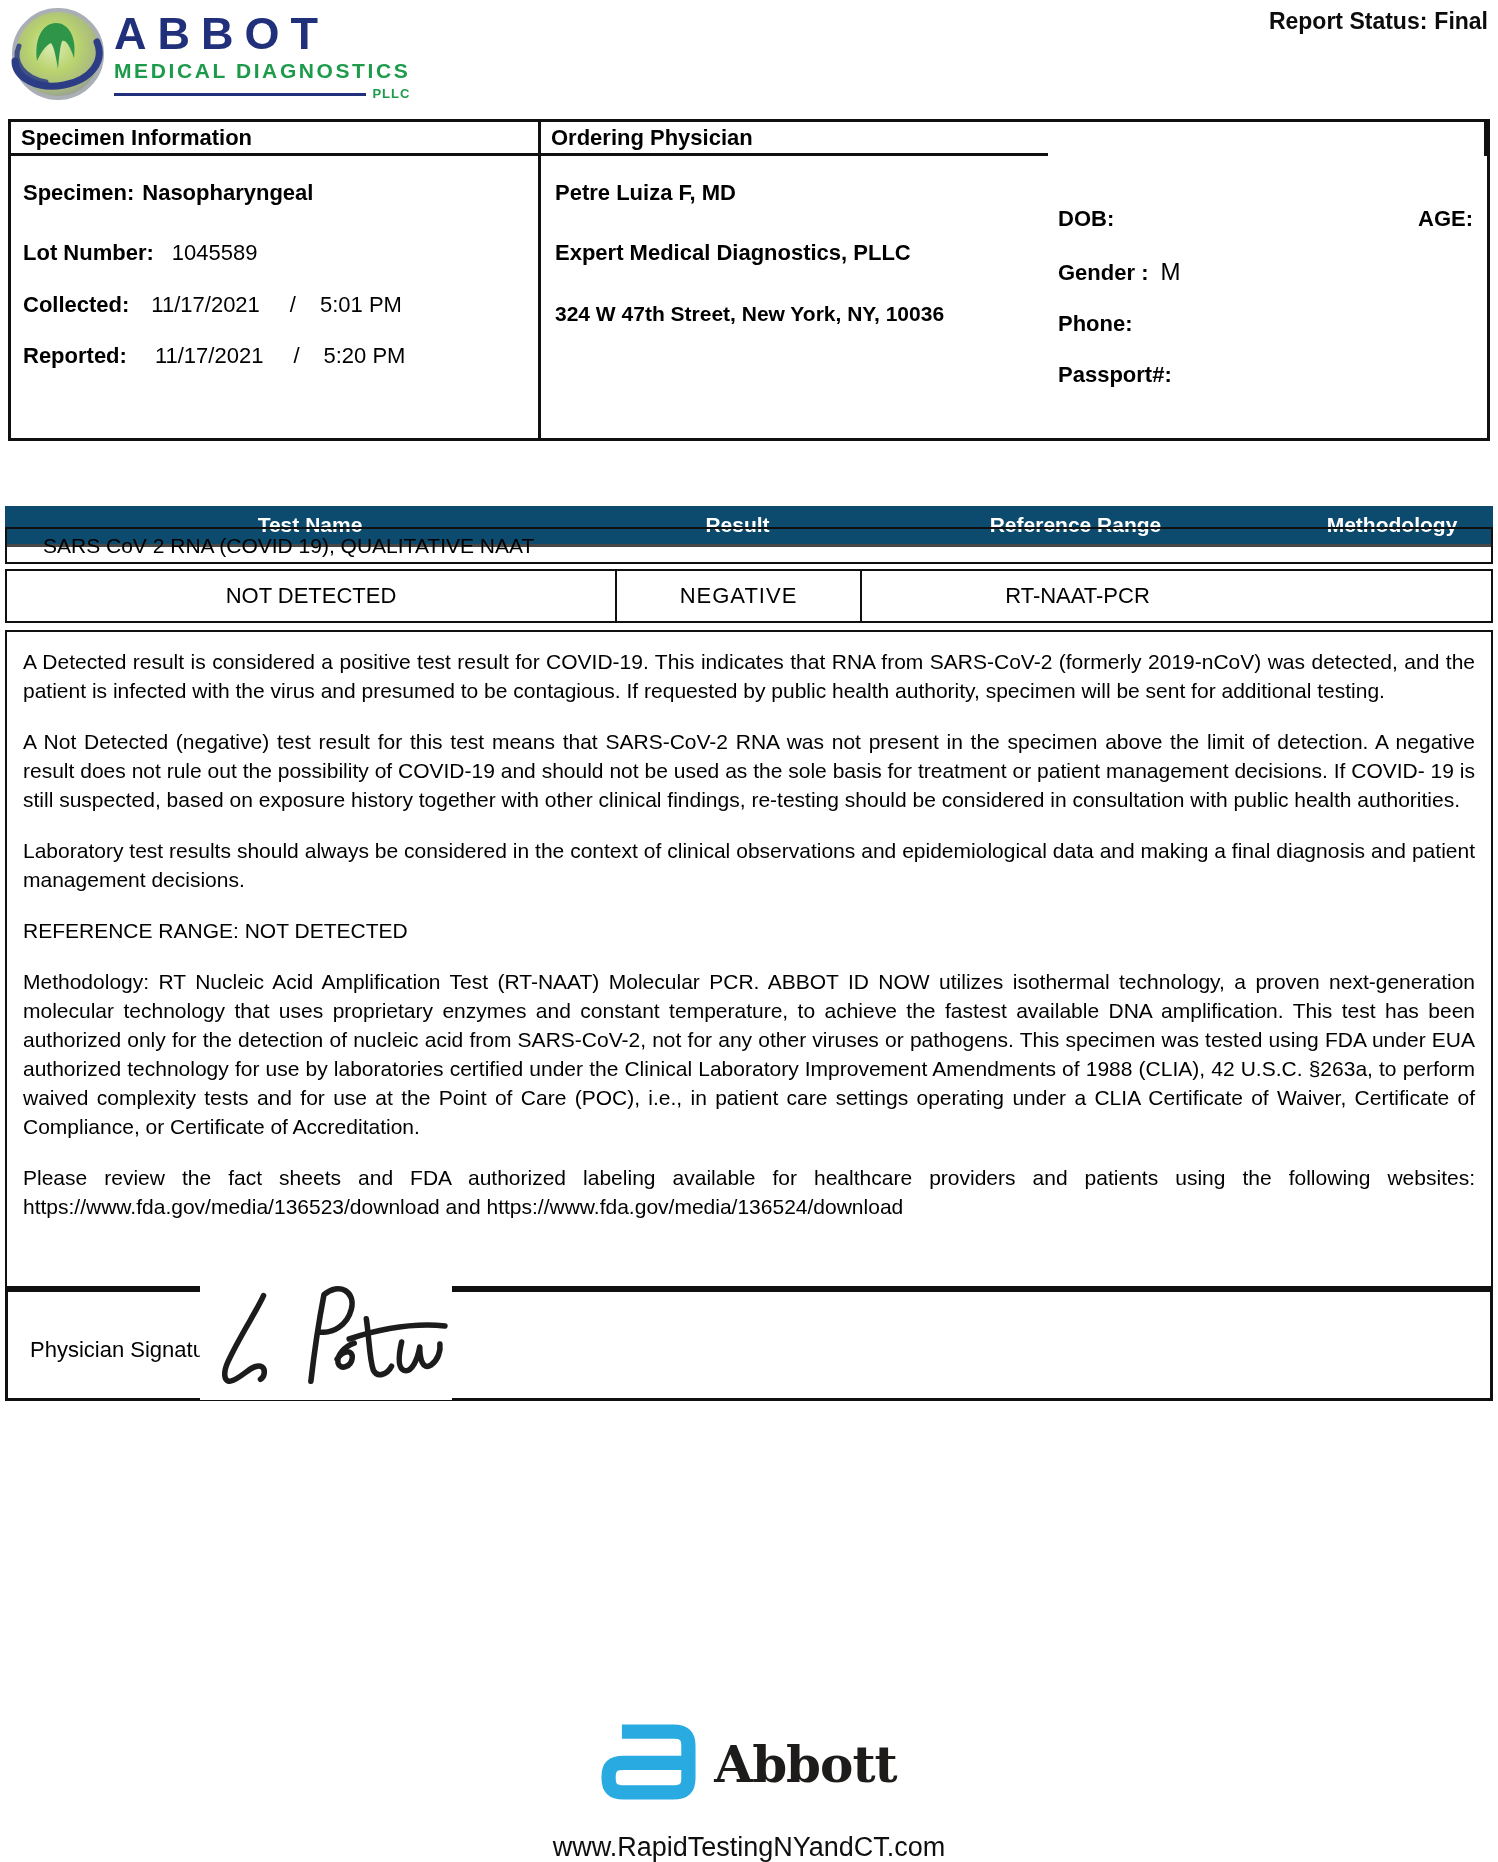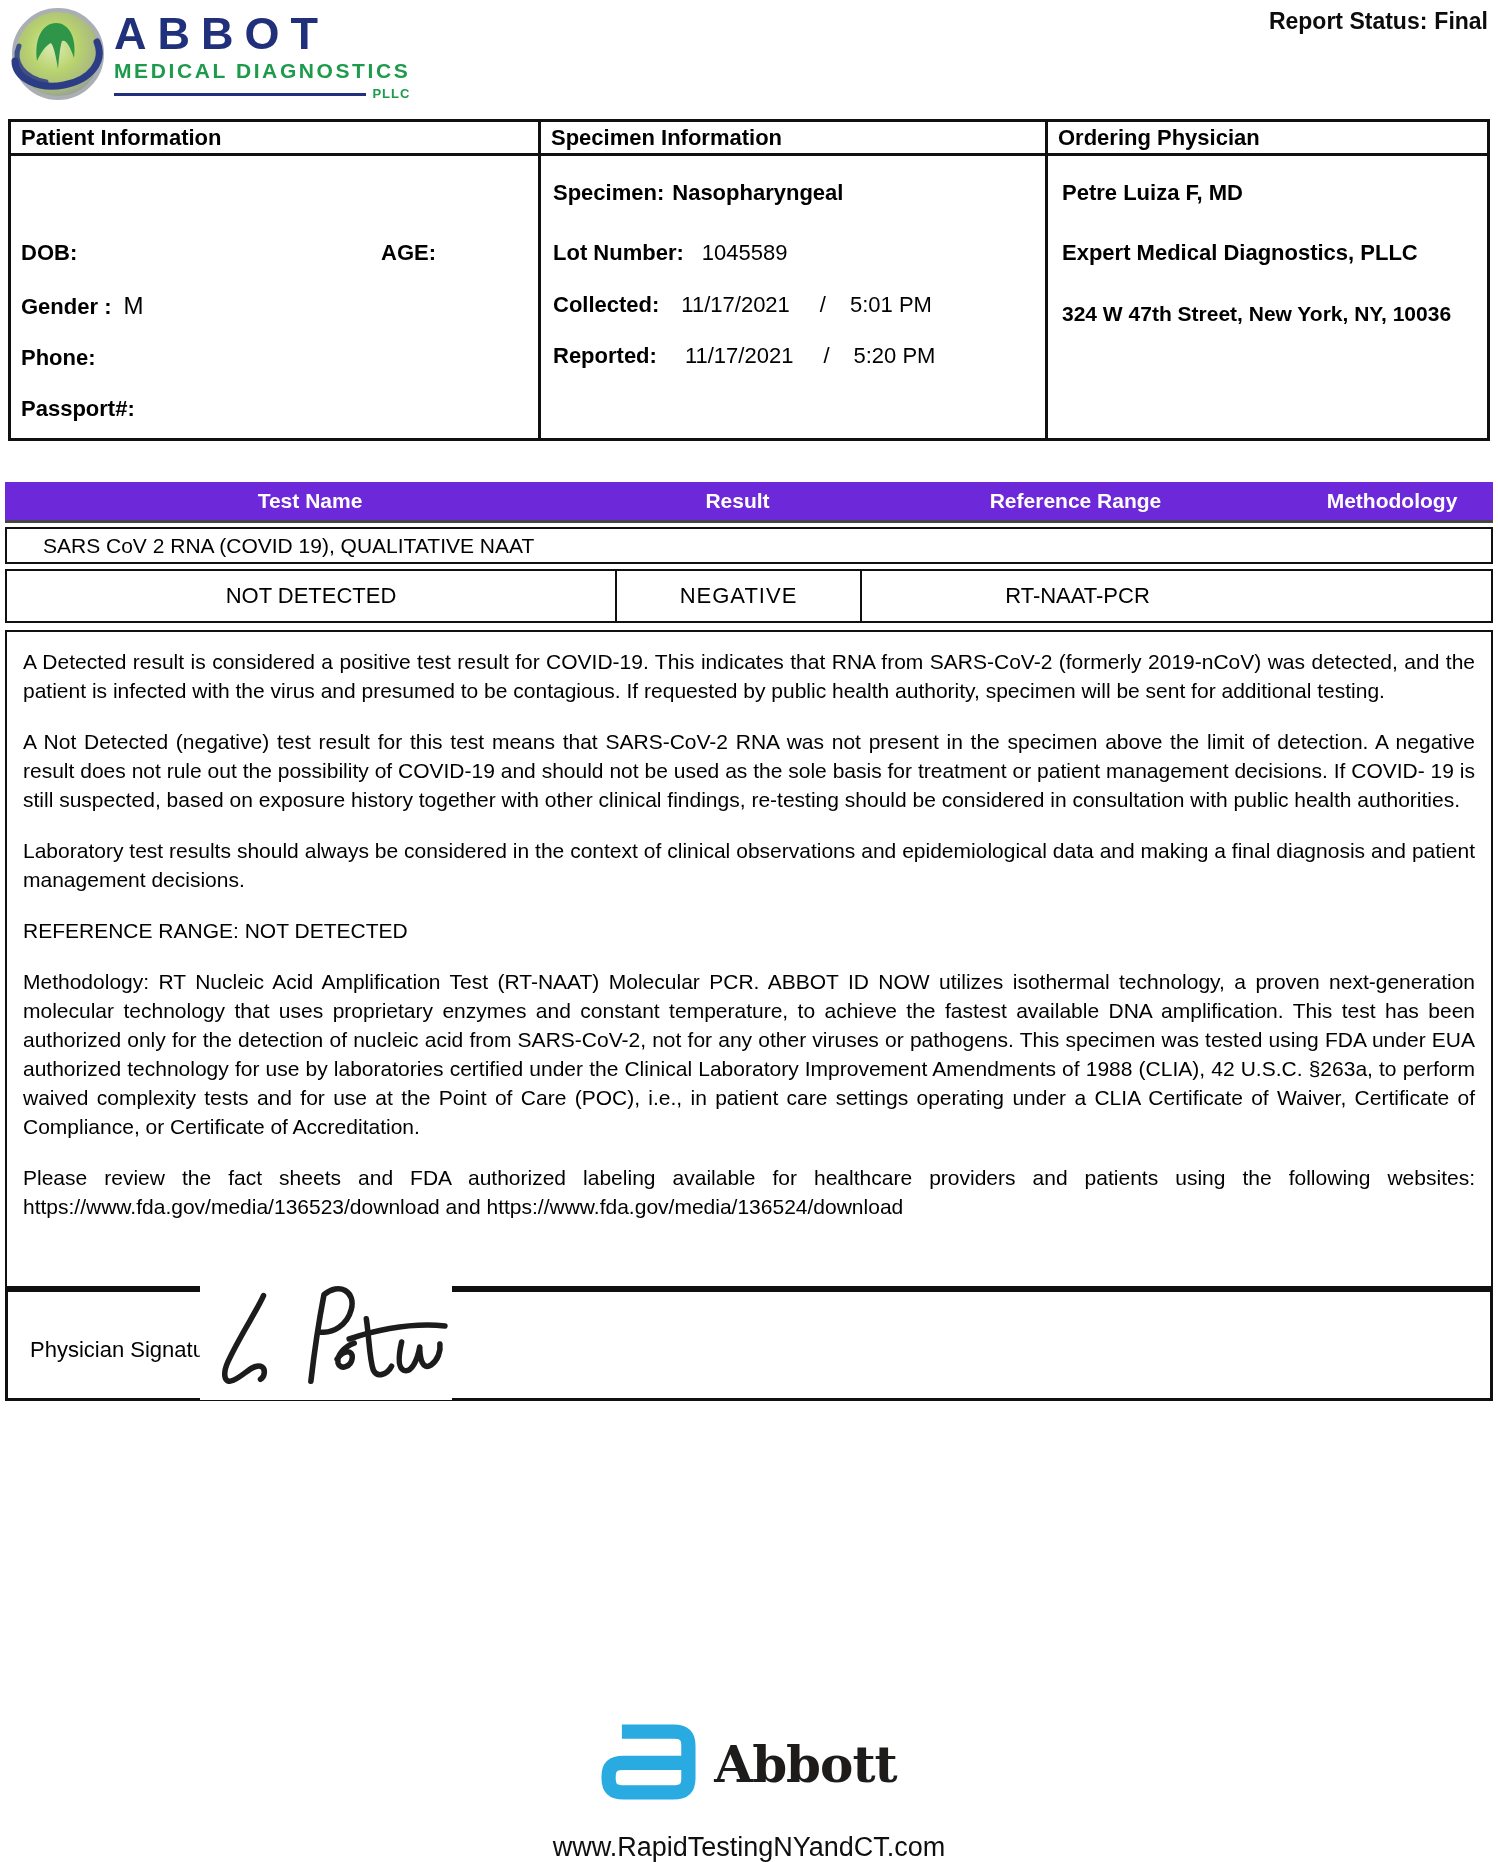--- a/index.html
+++ b/index.html
@@ -29,22 +29,22 @@
     display:flex; align-items:center; padding-left:10px; box-sizing:border-box;}
   .it-body{position:relative; box-sizing:border-box;}
   .col-line{border-right:3px solid #101010;}
   .fld{position:absolute; display:flex; align-items:baseline; white-space:nowrap;}
   .lbl{font-weight:bold; font-size:22px;}
   .val{font-weight:normal; font-size:22px;}
   .bold-val{font-weight:bold; font-size:22px;}
   
   .grid-cols{display:grid; grid-template-columns:610px 245px 431px 1fr;}
   .res-head{
-    position:absolute; top:482px; left:5px; width:1488px; height:41px; box-sizing:border-box;
-    background:#6d28d9; border-bottom:3px solid #474747;
+    position:absolute; top:506px; left:5px; width:1488px; height:41px; box-sizing:border-box;
+    background:#0c4a6e; border-bottom:3px solid #474747;
   }
   .res-head .hc{display:flex; align-items:center; justify-content:center;
     color:#fff; font-weight:bold; font-size:21px; height:100%;}
   .panel-row{
     position:absolute; top:527px; left:5px; width:1488px; height:37px; box-sizing:border-box;
     border:2px solid #101010; display:flex; align-items:center; padding-left:36px;
     font-size:21px;
   }
   .result-row{
     position:absolute; top:569px; left:5px; width:1488px; height:54px; box-sizing:border-box;
@@ -106,21 +106,20 @@
       </span>
     </div>
   </div>
 
   <div class="report-status">
     <span>Report Status:</span>
     <span>Final</span>
   </div>
 
   <div class="info-table">
-    <div class="it-head col-line">Patient Information</div>
     <div class="it-head col-line">Specimen Information</div>
     <div class="it-head">Ordering Physician</div>
 
     <div class="it-body col-line">
       <div class="fld" style="left:10px; top:84px;">
         <span class="lbl">DOB:</span>
       </div>
       <div class="fld" style="left:370px; top:84px;">
         <span class="lbl">AGE:</span>
       </div>

